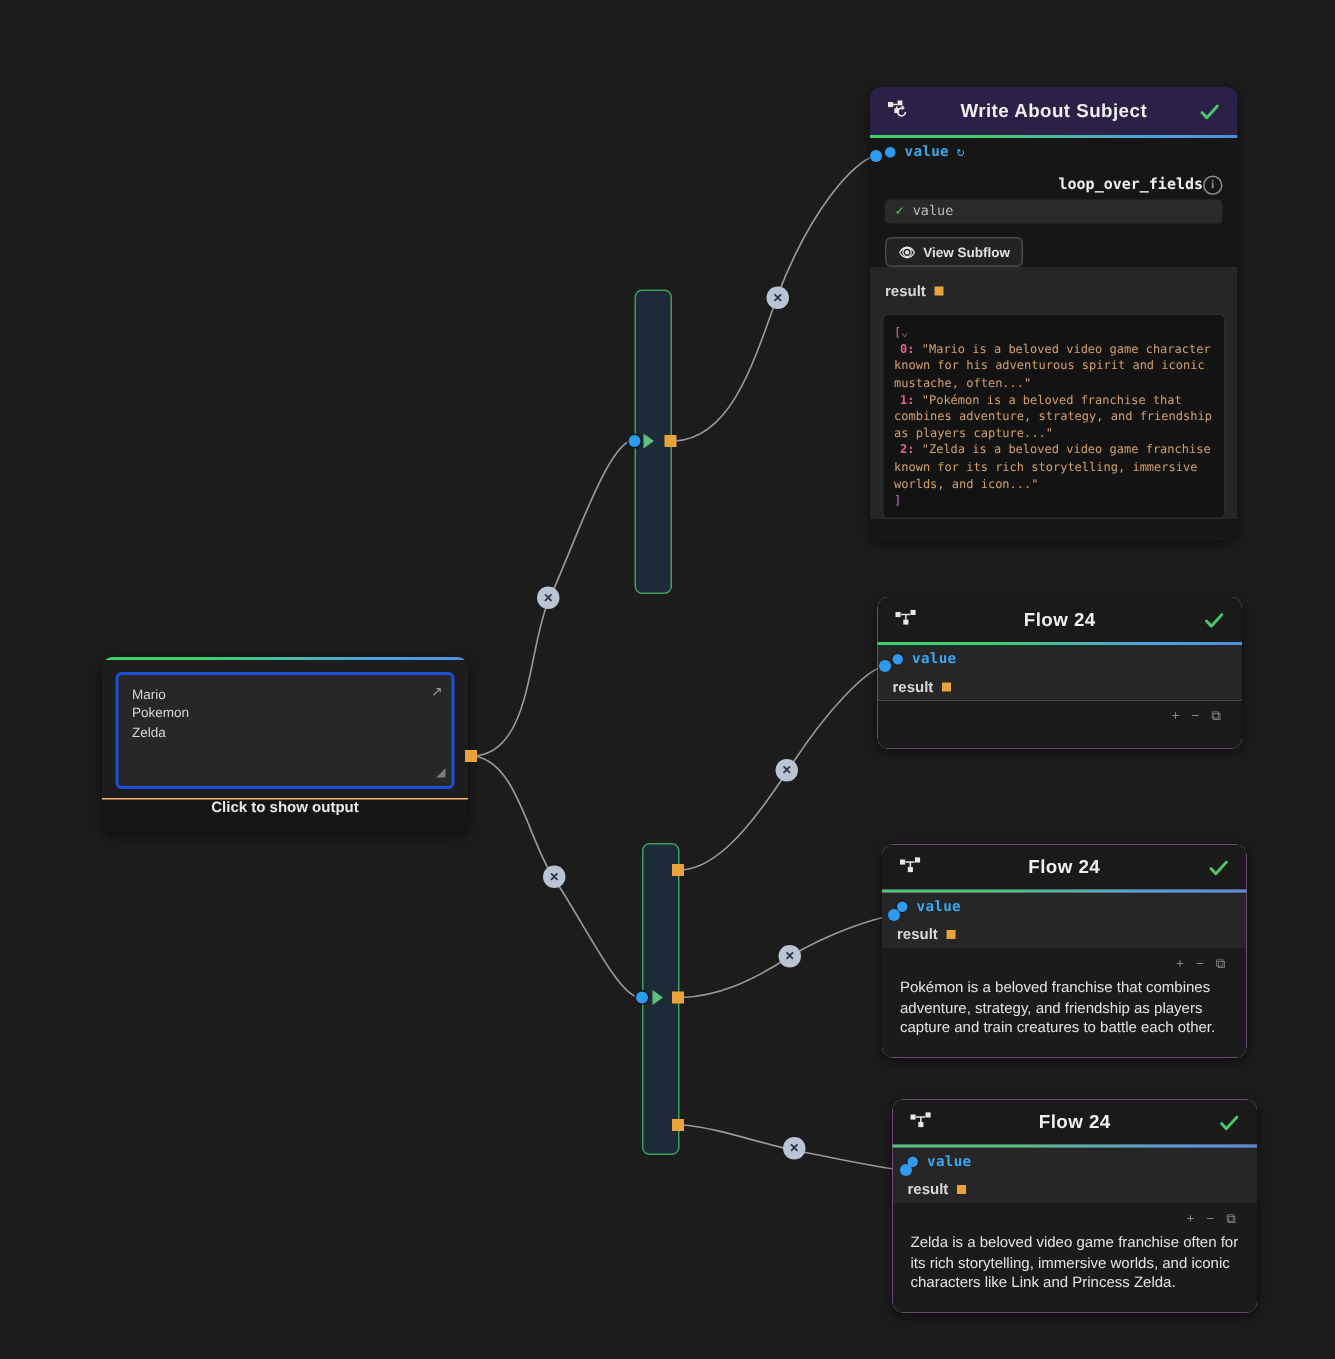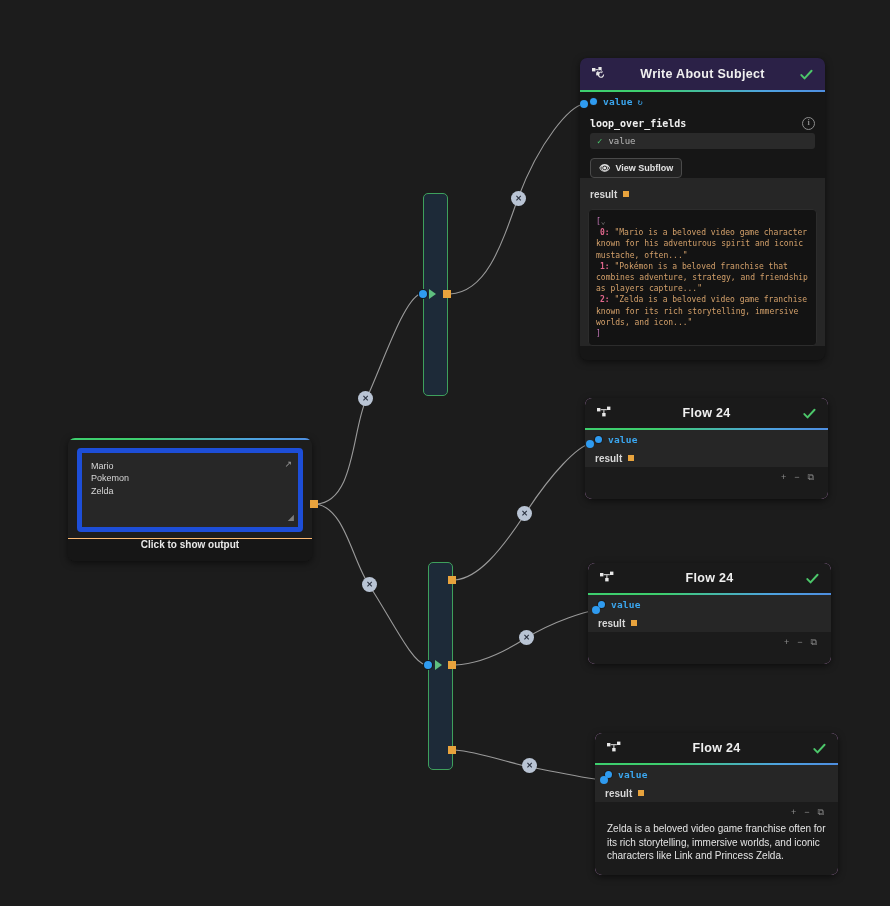--- a/index.html
+++ b/index.html
@@ -32,21 +32,21 @@
   .loopglyph{margin-left:5px;color:#3ba7f0;font-size:9px;}
 
   .result-row{display:flex;align-items:center;
               padding:0 10px;height:18px;font-size:10px;font-weight:bold;color:#d8d8d8;}
   .sq-out{width:6px;height:6px;background:#e8a33d;margin-left:6px;}
 
   
   #n-write{left:580px;top:58px;width:245px;background:#161616;}
   #n-write .node-head{background:#2b2147;height:32px;}
   #n-write .body{background:#161616;padding:0 0 6px 0;}
-  .field-label{display:flex;align-items:center;justify-content:space-between;
+  .field-label{display:flex;align-items:center;justify-content:flex-end;
                padding:6px 10px 3px;font-size:10px;font-weight:bold;color:#efefef;
                font-family:"DejaVu Sans Mono",monospace;}
   .info-i{width:11px;height:11px;border-radius:50%;border:1px solid #8d8d8d;
           font-size:8px;line-height:10px;text-align:center;color:#8d8d8d;
           font-family:"Liberation Serif",serif;}
   .chip{margin:0 10px;background:#2a2a2a;border-radius:3px;height:16px;
         display:flex;align-items:center;padding:0 7px;font-size:9px;
         font-family:"DejaVu Sans Mono",monospace;color:#b9b9b9;}
   .chip .tick{color:#49c96d;margin-right:6px;font-size:9px;}
   .subflow-btn{margin:9px 0 0 10px;display:inline-flex;align-items:center;gap:5px;
@@ -59,21 +59,21 @@
            font-family:"DejaVu Sans Mono",monospace;font-size:8px;line-height:11.2px;
            color:#d3a06a;white-space:pre-wrap;}
   .jbr{color:#c678b9;}
   .jidx{color:#e0668c;font-weight:bold;}
   .jstr{color:#d3a06a;}
 
   
   #n-text{left:68px;top:438px;width:244px;background:#1d1d1d;}
   #n-text .node-head{background:#1d1d1d;}
   .ta-wrap{padding:8px 9px 6px;background:#1d1d1d;position:relative;}
-  .textarea{background:#272727;border:5px solid #1d4ed8;border-radius:4px;
+  .textarea{background:#272727;border:2px solid #1d4ed8;border-radius:4px;
             min-height:60px;padding:7px 9px;font-size:9px;line-height:12.3px;
             color:#d6d6d6;position:relative;}
   .expand-ico{position:absolute;right:6px;top:5px;color:#9a9a9a;font-size:9px;}
   .resize-ico{position:absolute;right:4px;bottom:3px;color:#7d7d7d;font-size:8px;}
   .showout{background:#161616;border-top:1px solid #fdba74;height:22px;
            display:flex;align-items:flex-start;justify-content:center;
            font-size:10px;font-weight:bold;color:#e9e9e9;cursor:pointer;}
 
   
   .flow{width:243px;background:#f0abfc;}
@@ -274,20 +274,21 @@
         <span>result</span>
         <span class="sq-out"></span>
       </div>
     </div>
     <div class="outbox">
       <div class="tools">
         <span>+</span>
         <span>−</span>
         <span>⧉</span>
       </div>
+      <div class="otext">Pokémon is a beloved franchise that combines adventure, strategy, and friendship as players capture and train creatures to battle each other.</div>
     </div>
   </div>
   <div class="port-abs port-in-c" style="left:592px;top:606px"></div>
 
   <div class="node flow" id="n-f3">
     <div class="node-head">
       <span class="head-ico">
         <svg width="16" height="16" viewBox="0 0 16 16">
           <rect x="1" y="3" width="3.4" height="3.4" fill="#e8e8e8"></rect>
           <rect x="11" y="1.6" width="3.4" height="3.4" fill="#e8e8e8"></rect>

